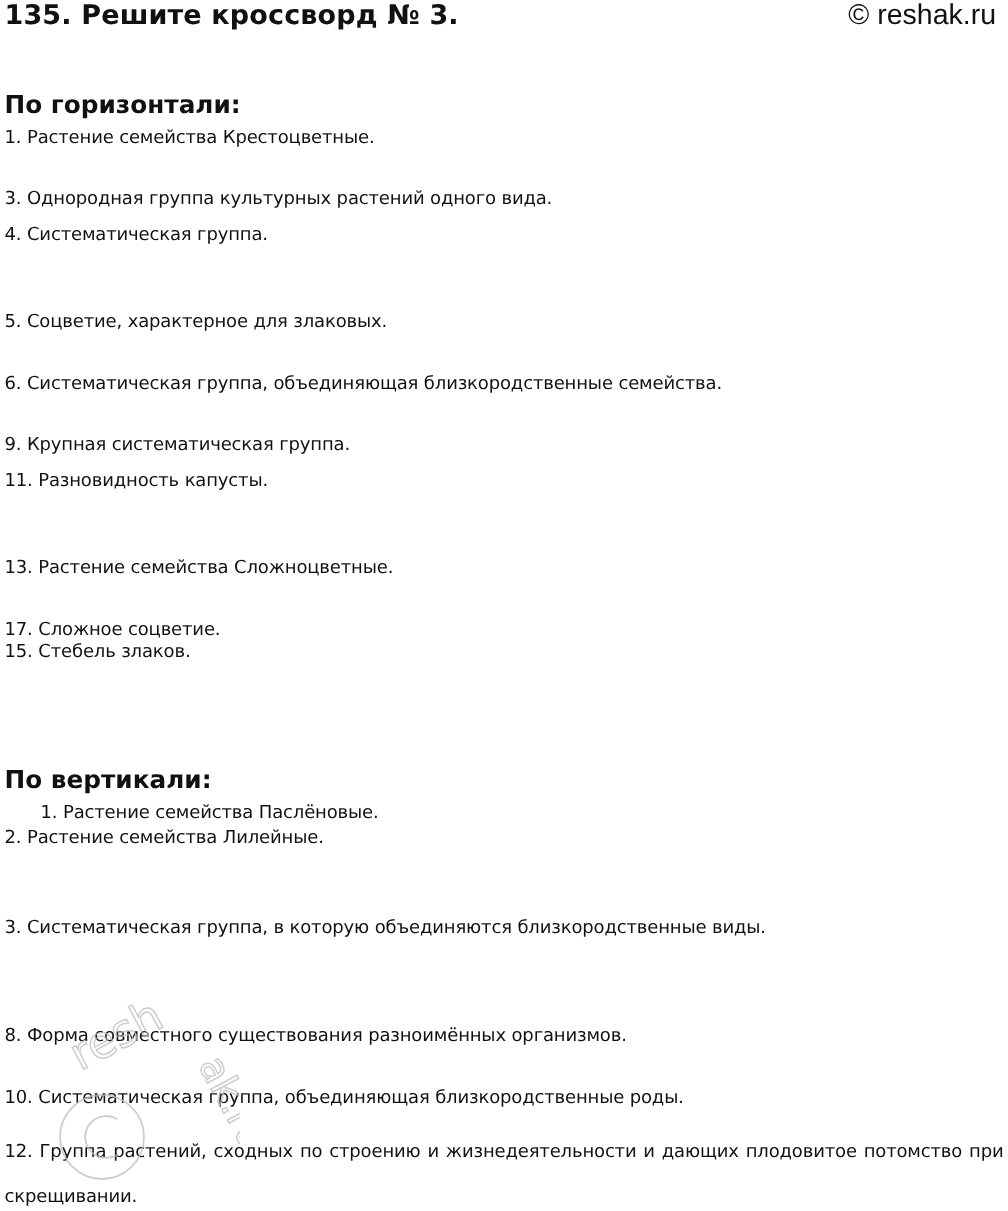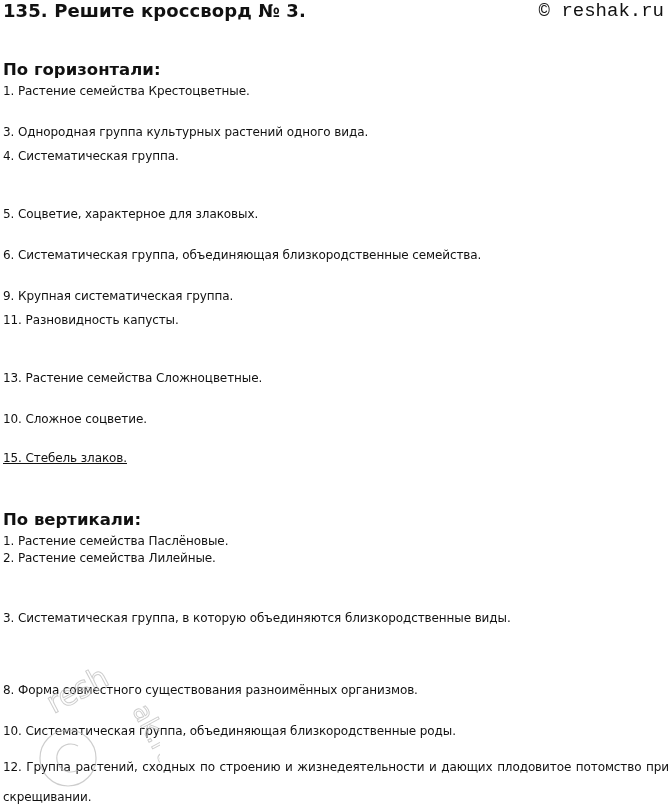--- a/index.html
+++ b/index.html
@@ -21,21 +21,21 @@
       top: 0px;
       font-weight: bold;
       font-size: 18px;
       line-height: 22px;
       letter-spacing: 0.1px;
     }
     .copyright {
       position: absolute;
       right: 8px;
       top: 0px;
-      font-family: Liberation Mono, monospace;
+      font-family: Liberation Sans, sans-serif;
       font-size: 19px;
       line-height: 22px;
     }
     .heading {
       position: absolute;
       left: 3px;
       font-weight: bold;
       font-size: 16.5px;
       line-height: 20px;
       margin-top: 20px;
@@ -73,26 +73,26 @@
 <div class="heading" style="top:40px;">По горизонтали:</div>
 
 <div class="item" style="top:81px;">1. Растение семейства Крестоцветные.</div>
 <div class="item" style="top:122px;">3. Однородная группа культурных растений одного вида.</div>
 <div class="item" style="top:146px;">4. Систематическая группа.</div>
 <div class="item" style="top:204px;">5. Соцветие, характерное для злаковых.</div>
 <div class="item" style="top:245px;">6. Систематическая группа, объединяющая близкородственные семейства.</div>
 <div class="item" style="top:286px;">9. Крупная систематическая группа.</div>
 <div class="item" style="top:310px;">11. Разновидность капусты.</div>
 <div class="item" style="top:368px;">13. Растение семейства Сложноцветные.</div>
-<div class="item" style="top:409px;">10. Сложное соцветие.</div>
-<div class="item" style="top:448px;text-decoration:underline;">15. Стебель злаков.</div>
+<div class="item" style="top:409px;">17. Сложное соцветие.</div>
+<div class="item" style="top:424px;">15. Стебель злаков.</div>
 
 <div class="heading" style="top:490px;">По вертикали:</div>
 
-<div class="item" style="top:531px;">1. Растение семейства Паслёновые.</div>
+<div class="item" style="top:531px;margin-left:24px;">1. Растение семейства Паслёновые.</div>
 <div class="item" style="top:548px;text-align:center;">2. Растение семейства Лилейные.</div>
 <div class="item wrap" style="top:603px;">3. Систематическая группа, в которую объединяются близкородственные виды.</div>
 <div class="item" style="top:680px;">8. Форма совместного существования разноимённых организмов.</div>
 <div class="item" style="top:721px;">10. Систематическая группа, объединяющая близкородственные роды.</div>
 <div class="item wrap" style="top:752px;">12. Группа растений, сходных по строению и жизнедеятельности и дающих плодовитое потомство при скрещивании.</div>
 
 <svg class="watermark" viewBox="0 0 140 170">
   <g fill="none" stroke="#bdbdbd" stroke-width="1.2" opacity="0.75">
     <circle cx="48" cy="118" r="28"></circle>
     <path d="M58 106 A14 14 0 1 0 58 130"></path>

